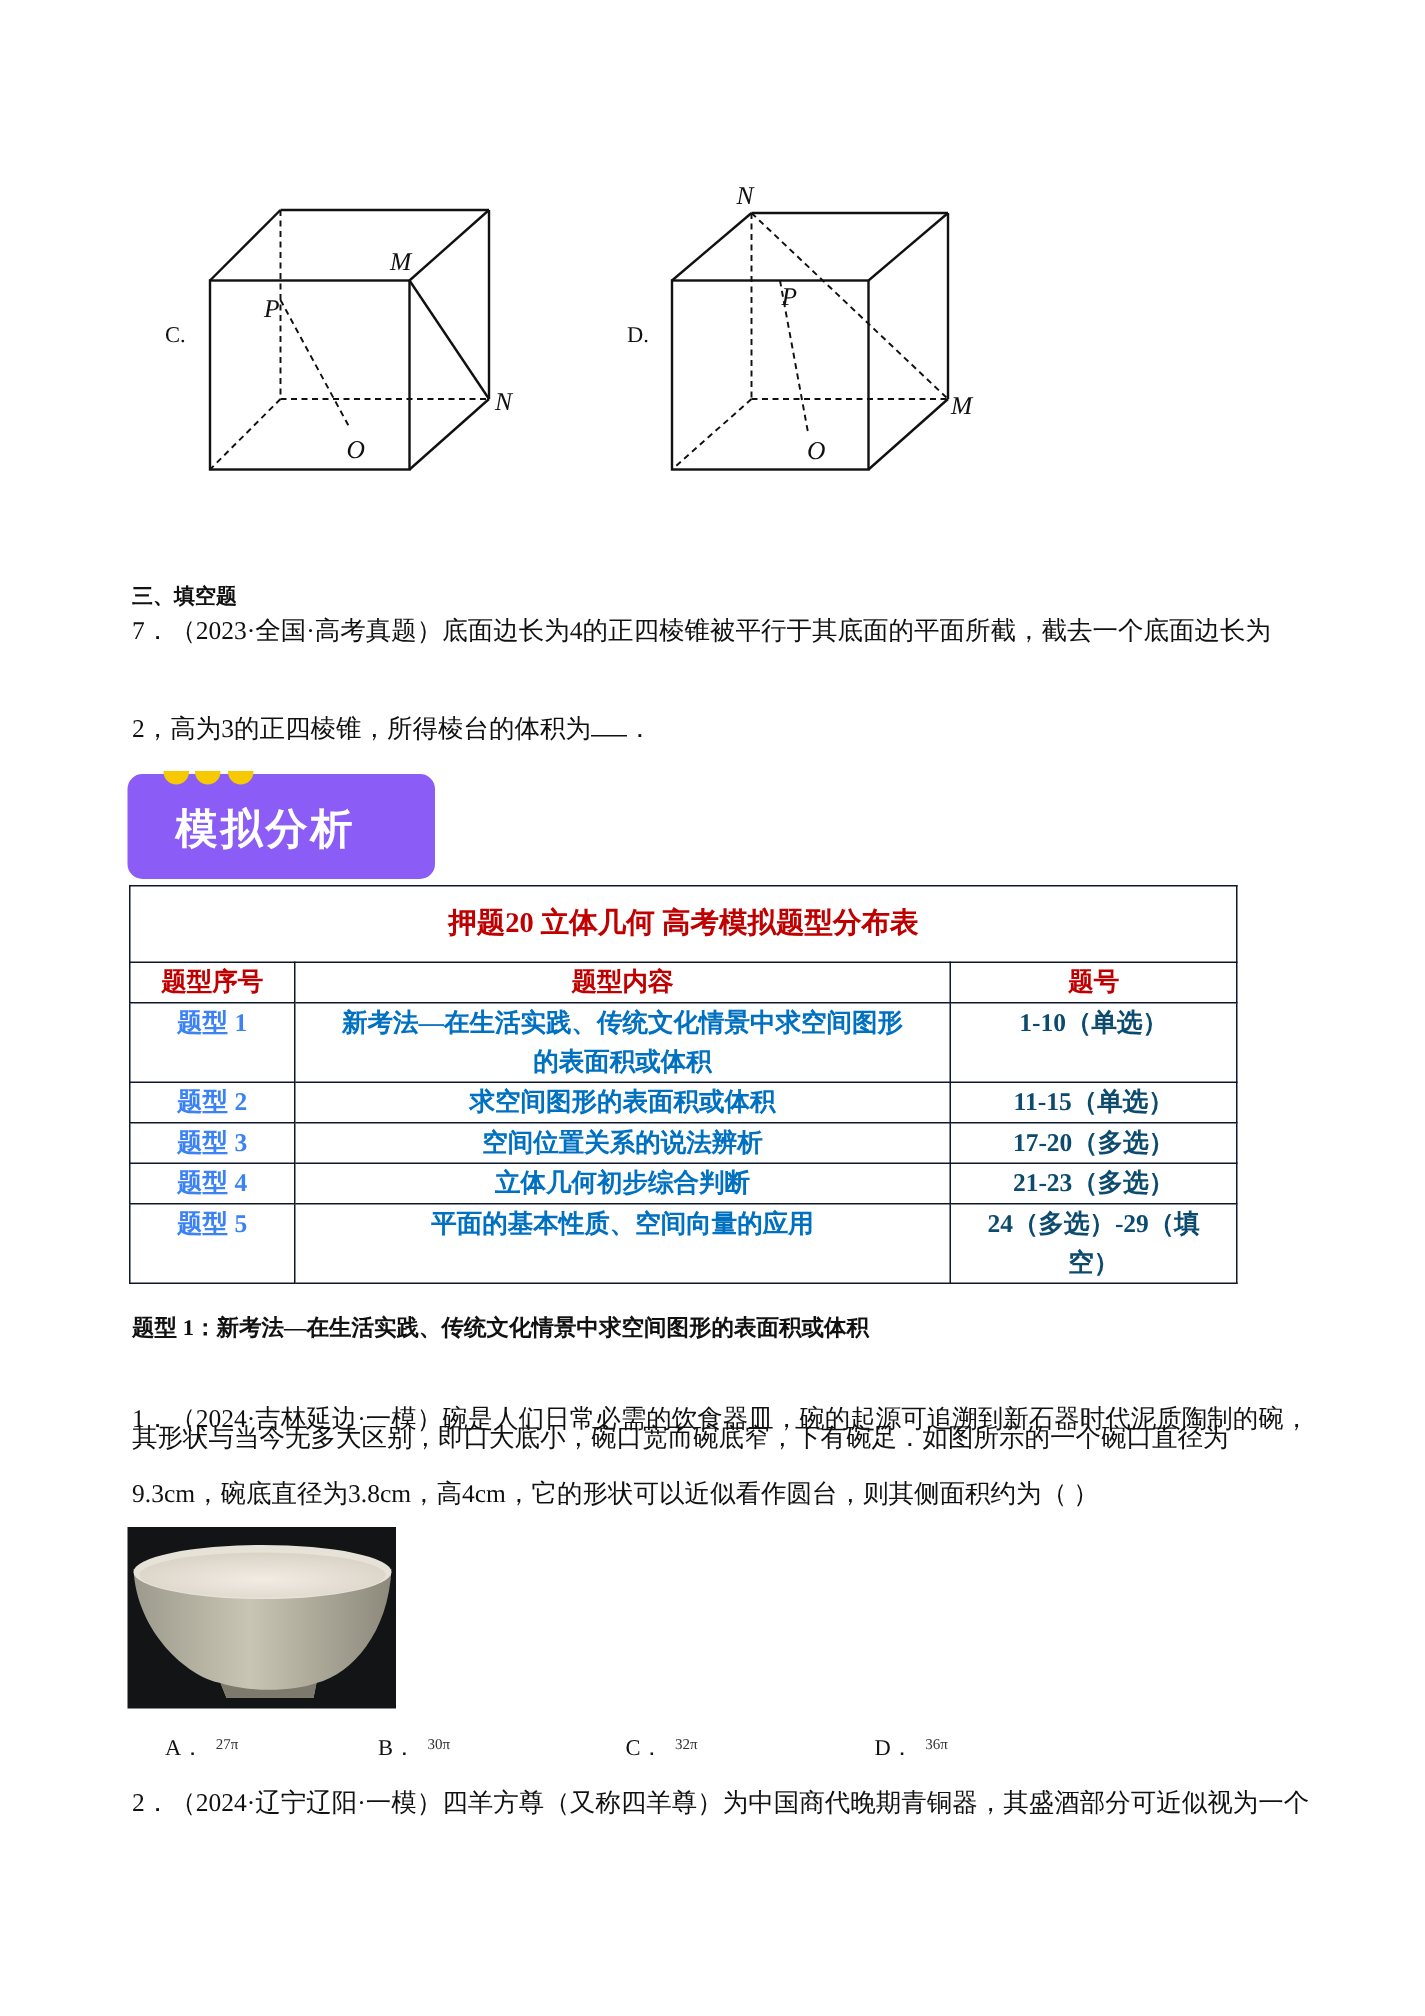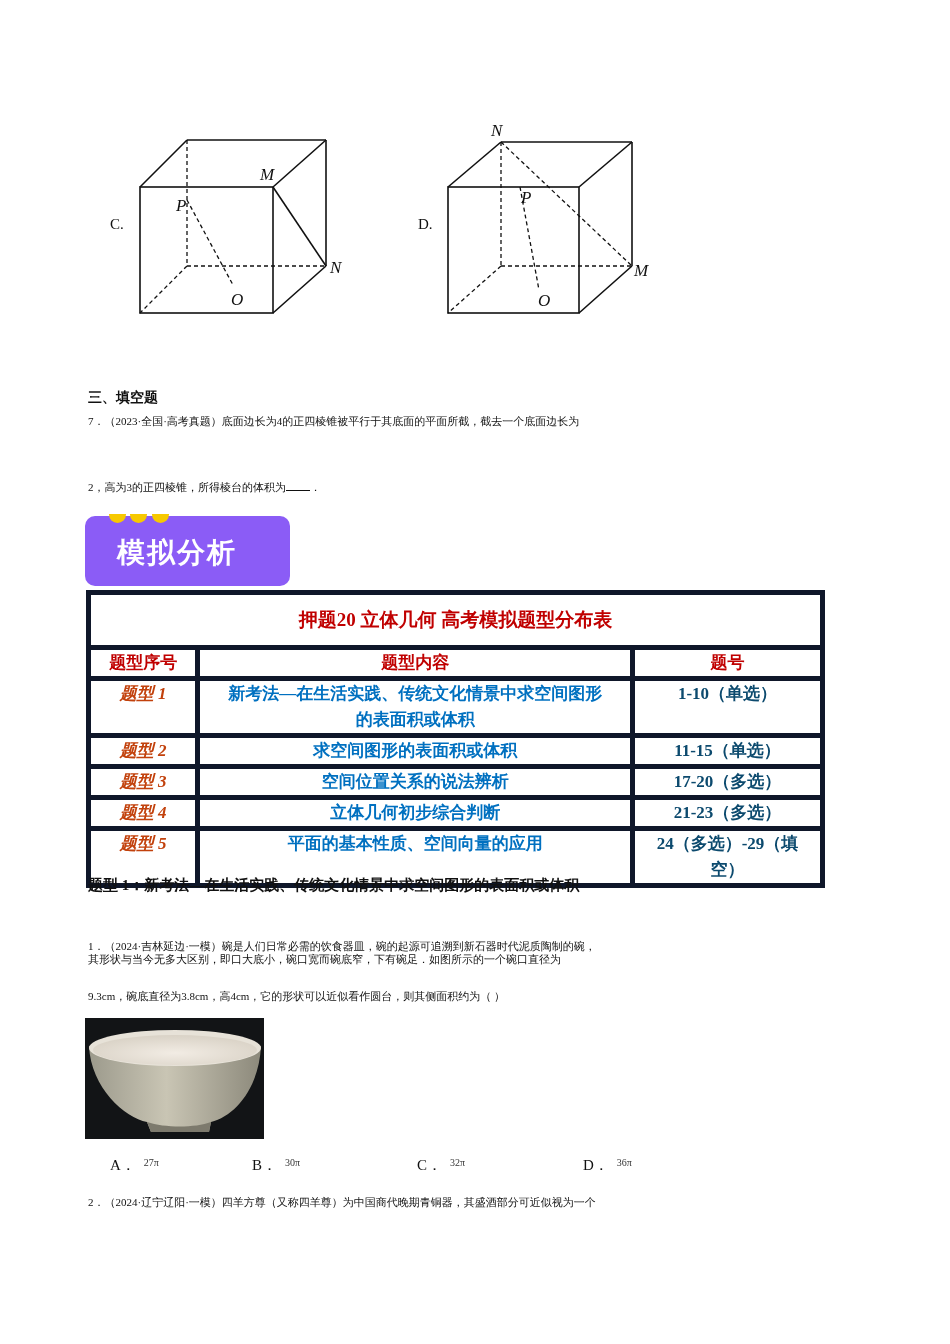--- a/index.html
+++ b/index.html
@@ -1,39 +1,39 @@
 <!DOCTYPE html>
 <html><head>
 <meta charset="utf-8">
 <style>
   html, body { margin: 0; padding: 0; background: #ffffff; }
   body { width: 950px; height: 1344px; position: relative; overflow: hidden;
          font-family: "Liberation Serif", "DejaVu Serif", serif; color: #111; }
   .abs { position: absolute; }
-  .txt { font-size: 11px; line-height: 20px; white-space: nowrap; }
+  .txt { font-size: 17px; line-height: 20px; white-space: nowrap; }
   .fig-label { font-size: 15px; }
   .math-it { font-style: italic; font-family: "Liberation Serif", serif; font-size: 17px; }
 
   .section-title { font-weight: bold; font-size: 14px; }
   .blank { display: inline-block; width: 24px; border-bottom: 1px solid #111; height: 14px; vertical-align: baseline; }
 
   .banner { left: 85px; top: 516px; width: 205px; height: 70px; background: #8b5cf6; border-radius: 10px; }
   .banner-dots { position: absolute; top: -2px; left: 20px; height: 12px; }
   .banner-dot { position: absolute; top: 0; width: 17px; height: 9px; background: #f7c900;
                 border-radius: 0 0 9px 9px; }
   .banner-text { position: absolute; left: 32px; top: 18px; font-family: "DejaVu Sans", sans-serif;
                  font-weight: bold; font-size: 28px; color: #ffffff; letter-spacing: 2px; }
 
   table.dist { position: absolute; left: 86px; top: 590px; width: 739px; border-collapse: collapse;
                font-family: "Liberation Serif", "DejaVu Serif", serif; }
-  table.dist td { border: 5px solid #0f172a; text-align: center; vertical-align: top; padding: 0 4px;
+  table.dist td { border: 1px solid #0f172a; text-align: center; vertical-align: top; padding: 0 4px;
                   font-size: 17px; line-height: 26px; font-weight: bold; }
   .t-title { color: #c00000; font-size: 19px !important; height: 50px; vertical-align: middle !important; }
   .t-head { color: #c00000; }
-  .c-type { color: #c2410c; font-style: italic; }
+  .c-type { color: #3b82f6; }
   .c-content { color: #0070c0; }
   .c-num { color: #0c4a6e; }
 
   .heading-bold { font-weight: bold; font-size: 15px; }
   .bowl { left: 85px; top: 1018px; width: 179px; height: 121px; background: #121416; overflow: hidden; }
   .opt { font-size: 15px; }
   .opt-val { font-size: 10px; color: #333; position: relative; top: -4px; margin-left: 8px; }
 </style>
 </head>
 <body>

